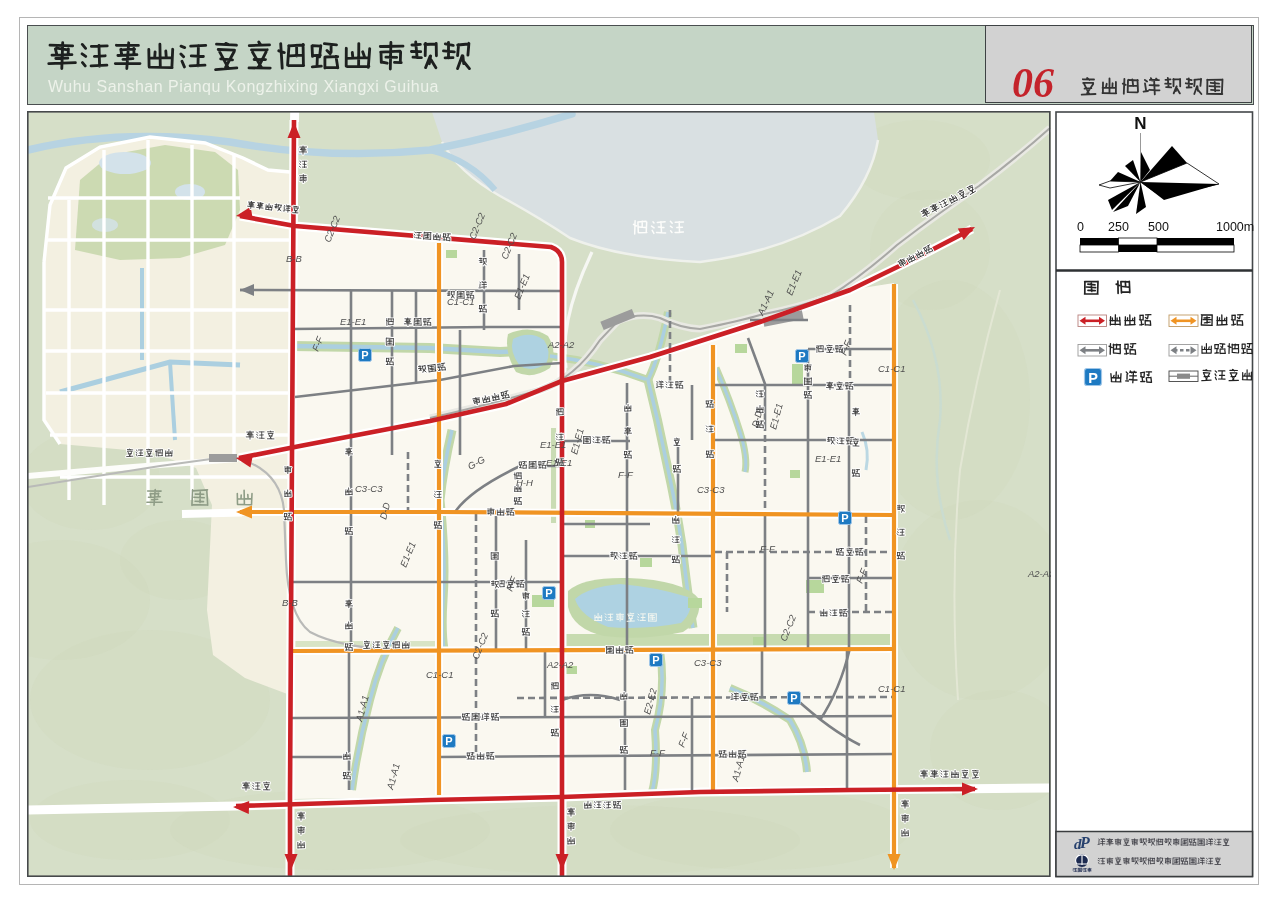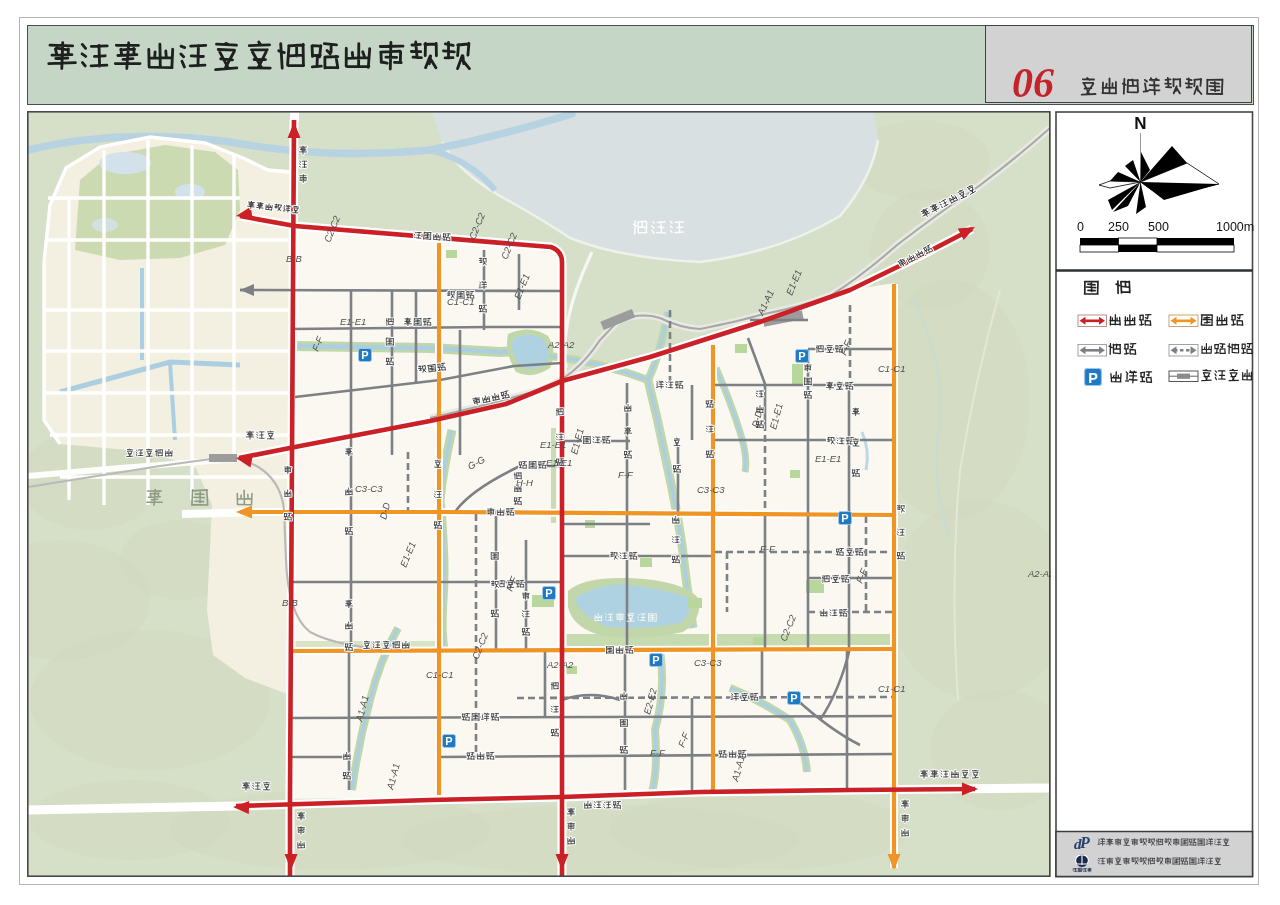--- a/index.html
+++ b/index.html
@@ -5,20 +5,21 @@
 <body>
 <div style="position:relative;width:1280px;height:905px;font-family:'Liberation Sans',sans-serif">
 <div style="position:absolute;left:19px;top:17px;width:1238px;height:866px;border:1px solid #b5b5b5"></div>
     <div style="position:absolute;left:27px;top:25px;width:1225px;height:78px;background:#c5d5c6;border:1px solid #4a4e50"></div>
     <div style="position:absolute;left:985px;top:25px;width:267px;height:78px;background:#d2d2d2;border:1px solid #3e4244;box-sizing:border-box"></div>
     <svg width="1280" height="110" viewBox="0 0 1280 110" style="position:absolute;left:0;top:0">
       <path d="M50.0 45.2 L72.6 45.9 M52.0 55.1 L71.9 54.6 M48.8 63.6 L75.4 62.7 M62.7 42.7 L61.8 68.5 M56.5 48.1 L68.0 49.8 M55.4 48.8 L56.8 54.3 M68.4 49.0 L68.1 55.0 M55.8 58.5 L67.8 58.1 M82.3 44.4 L85.6 48.3 M82.1 53.8 L85.7 56.4 M85.2 65.9 L82.5 62.6 M91.4 46.4 L107.2 45.9 M99.0 45.4 L99.6 66.2 M91.1 65.9 L106.9 65.2 M94.4 56.4 L105.2 55.8 M116.4 45.3 L138.4 45.4 M117.9 55.5 L136.9 54.7 M115.3 63.6 L140.0 63.6 M128.7 42.8 L126.8 68.5 M120.8 49.8 L134.6 49.2 M120.8 49.3 L121.7 54.8 M133.8 48.5 L134.0 54.3 M123.0 59.3 L132.9 58.7 M148.8 49.4 L149.1 66.6 M172.7 49.3 L171.9 67.1 M149.3 67.1 L172.1 67.6 M159.9 44.2 L160.3 66.9 M150.3 58.2 L171.2 57.6 M155.1 51.9 L154.7 57.6 M165.8 51.0 L166.3 57.9 M181.0 46.2 L184.7 47.6 M180.9 54.0 L183.6 56.8 M184.4 66.9 L182.0 61.2 M190.7 46.1 L205.7 45.4 M198.4 45.7 L198.0 65.9 M190.1 65.8 L205.0 65.2 M191.3 55.9 L203.4 56.5 M216.5 44.1 L236.5 45.2 M225.8 43.4 L228.6 44.5 M218.2 49.5 L234.5 50.1 M219.7 51.8 L228.2 67.8 M234.2 51.5 L225.6 67.2 M215.6 69.6 L236.8 67.9 M220.7 58.9 L232.5 59.8 M249.3 45.6 L269.5 44.9 M258.8 42.0 L260.3 44.5 M251.5 49.9 L267.2 49.8 M252.6 52.3 L261.3 67.1 M266.1 51.8 L258.5 67.1 M249.0 67.9 L270.2 68.1 M254.1 59.5 L265.5 59.6 M280.7 43.6 L282.2 68.2 M278.8 50.8 L284.3 52.6 M288.6 45.8 L303.5 45.0 M288.7 65.7 L303.7 65.5 M289.0 45.7 L287.6 65.2 M303.1 44.4 L303.4 64.8 M289.8 55.9 L302.6 55.2 M296.6 45.3 L296.7 56.0 M312.9 45.6 L320.5 46.1 M312.8 55.6 L320.3 55.2 M312.0 45.8 L312.5 56.4 M320.8 45.6 L319.6 56.8 M317.4 56.0 L317.0 66.5 M312.3 66.9 L321.3 66.1 M324.4 43.7 L336.5 44.8 M331.1 44.7 L331.1 52.2 M325.5 57.0 L337.7 56.7 M324.9 57.2 L324.9 68.1 M336.0 56.5 L337.8 67.9 M325.9 67.4 L336.9 67.6 M327.0 50.6 L330.2 53.8 M346.3 48.3 L346.2 66.2 M369.7 48.7 L368.3 67.4 M347.0 66.6 L368.9 66.4 M358.8 43.6 L358.6 66.5 M346.7 58.3 L368.3 57.6 M352.3 52.5 L352.7 56.5 M362.7 51.8 L364.4 56.6 M380.3 46.5 L403.0 46.2 M390.9 42.5 L390.3 69.0 M380.7 52.1 L400.0 51.2 M381.0 52.3 L381.3 62.4 M400.6 52.0 L400.3 62.2 M381.4 62.0 L387.2 63.2 M394.5 62.4 L401.2 62.6 M385.9 57.2 L396.6 57.4 M411.9 45.0 L420.3 44.4 M415.7 42.0 L417.1 57.5 M411.4 51.5 L420.7 51.7 M413.0 57.1 L421.4 57.6 M424.8 44.5 L436.1 44.0 M425.5 43.5 L425.2 55.6 M436.2 43.5 L436.4 55.8 M430.6 55.9 L429.3 63.7 M430.1 56.3 L425.6 67.6 M431.0 59.7 L435.9 67.7 M445.3 43.9 L453.2 45.4 M448.5 42.4 L448.5 58.0 M443.5 50.9 L454.3 51.9 M445.1 57.9 L453.0 57.7 M457.7 45.0 L468.5 44.0 M458.6 44.7 L457.6 55.6 M468.9 43.3 L467.9 55.1 M462.9 55.9 L463.7 63.6 M462.2 55.8 L457.6 68.6 M462.8 60.5 L469.4 68.6" stroke="#1d201f" stroke-width="2.85" fill="none" stroke-linecap="round"></path>
       <path d="M1082.9 79.3 L1094.0 79.5 M1087.1 78.0 L1089.6 80.0 M1083.2 82.9 L1093.2 82.9 M1083.9 83.4 L1088.9 93.7 M1093.2 84.0 L1087.2 93.1 M1081.7 94.6 L1095.5 94.0 M1084.6 88.6 L1091.3 88.2 M1103.0 82.5 L1102.9 92.7 M1115.9 81.9 L1115.9 92.9 M1102.5 93.0 L1116.2 93.3 M1109.5 78.4 L1109.5 93.4 M1102.6 87.8 L1115.9 87.7 M1106.7 83.8 L1105.9 87.8 M1112.6 83.3 L1112.4 87.0 M1124.4 78.9 L1123.8 93.7 M1122.8 83.6 L1125.7 84.9 M1128.5 79.8 L1137.9 80.3 M1127.7 92.2 L1137.1 92.4 M1128.0 80.1 L1127.7 92.0 M1137.5 79.9 L1138.0 91.9 M1129.6 85.9 L1136.8 85.9 M1132.4 79.5 L1133.2 86.1 M1144.9 79.9 L1147.1 81.5 M1145.0 83.4 L1146.0 89.8 M1143.6 91.7 L1148.0 91.0 M1149.8 79.9 L1159.0 80.1 M1150.9 78.1 L1152.2 80.6 M1156.1 78.6 L1157.7 80.1 M1149.6 85.2 L1158.8 85.5 M1149.3 89.8 L1159.5 90.3 M1154.1 80.0 L1154.8 94.4 M1165.5 79.8 L1170.5 79.4 M1167.8 78.0 L1168.6 87.3 M1165.2 83.7 L1170.8 83.8 M1166.1 87.1 L1171.2 87.4 M1173.2 79.5 L1180.0 79.2 M1173.6 78.9 L1173.5 86.2 M1180.1 78.9 L1180.2 86.3 M1176.7 86.3 L1175.9 91.0 M1176.4 86.6 L1173.7 93.4 M1177.0 88.6 L1179.9 93.4 M1186.9 79.1 L1191.6 80.1 M1188.8 78.3 L1188.8 87.6 M1185.8 83.3 L1192.2 84.0 M1186.7 87.5 L1191.5 87.4 M1194.3 79.8 L1200.8 79.2 M1194.9 79.6 L1194.2 86.1 M1201.1 78.8 L1200.4 85.9 M1197.4 86.3 L1197.9 90.9 M1197.0 86.3 L1194.3 94.0 M1197.3 89.1 L1201.4 94.0 M1207.1 79.9 L1221.8 79.7 M1207.0 93.9 L1222.3 94.0 M1207.4 79.7 L1207.2 93.6 M1222.5 79.5 L1221.9 93.2 M1209.4 86.1 L1219.6 86.7 M1214.7 81.9 L1215.2 91.2 M1210.8 82.8 L1219.0 83.6 M1211.0 89.9 L1219.2 90.3" stroke="#333333" stroke-width="1.85" fill="none" stroke-linecap="round"></path>
       <text x="1012.0" y="97.0" style="font-family:&quot;Liberation Serif&quot;,sans-serif;font-size:42.0px;font-style:italic;font-weight:bold;" fill="#c4232b" text-anchor="start">06</text>
     </svg>
+    <div style="position:absolute;left:48px;top:78px;font-family:&quot;Liberation Sans&quot;,sans-serif;font-size:16px;color:#edf2ea;letter-spacing:0.5px">Wuhu Sanshan Pianqu Kongzhixing Xiangxi Guihua</div>
     <svg width="1024" height="766" viewBox="27 111 1024 766" style="position:absolute;left:27px;top:111px">
       <rect x="27" y="111" width="1024" height="766" fill="#d6dfc8"></rect>
       <ellipse cx="60" cy="600" rx="90" ry="60" fill="#cbd7b8" opacity="0.22"></ellipse>
       <ellipse cx="150" cy="700" rx="120" ry="70" fill="#cbd7b8" opacity="0.22"></ellipse>
       <ellipse cx="90" cy="480" rx="70" ry="50" fill="#cbd7b8" opacity="0.22"></ellipse>
       <ellipse cx="330" cy="830" rx="160" ry="40" fill="#cbd7b8" opacity="0.22"></ellipse>
       <ellipse cx="600" cy="840" rx="200" ry="35" fill="#cbd7b8" opacity="0.22"></ellipse>
       <ellipse cx="950" cy="400" rx="80" ry="120" fill="#cbd7b8" opacity="0.22"></ellipse>
       <ellipse cx="980" cy="600" rx="90" ry="100" fill="#cbd7b8" opacity="0.22"></ellipse>
       <ellipse cx="930" cy="250" rx="60" ry="60" fill="#cbd7b8" opacity="0.22"></ellipse>

